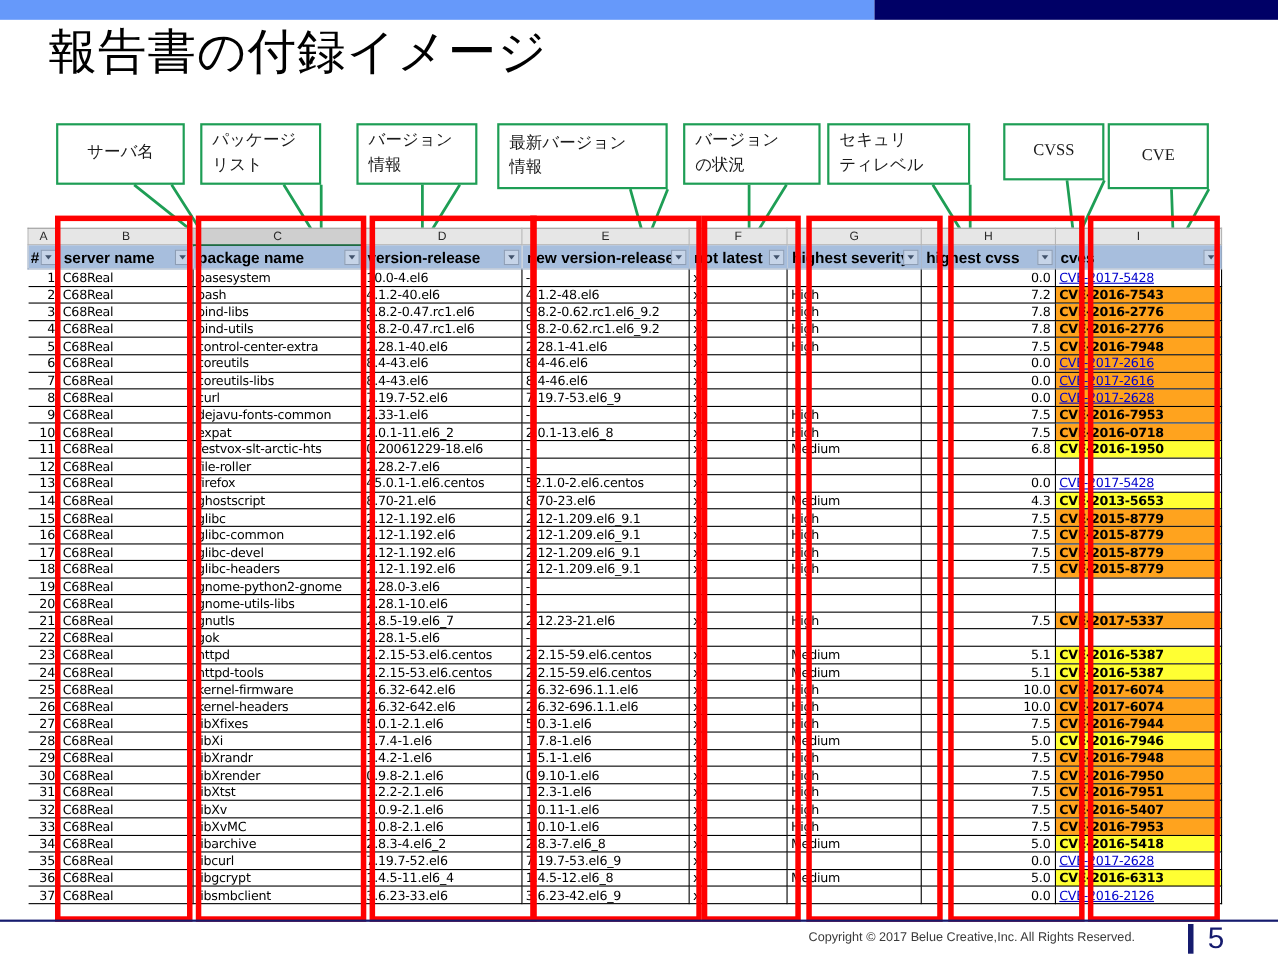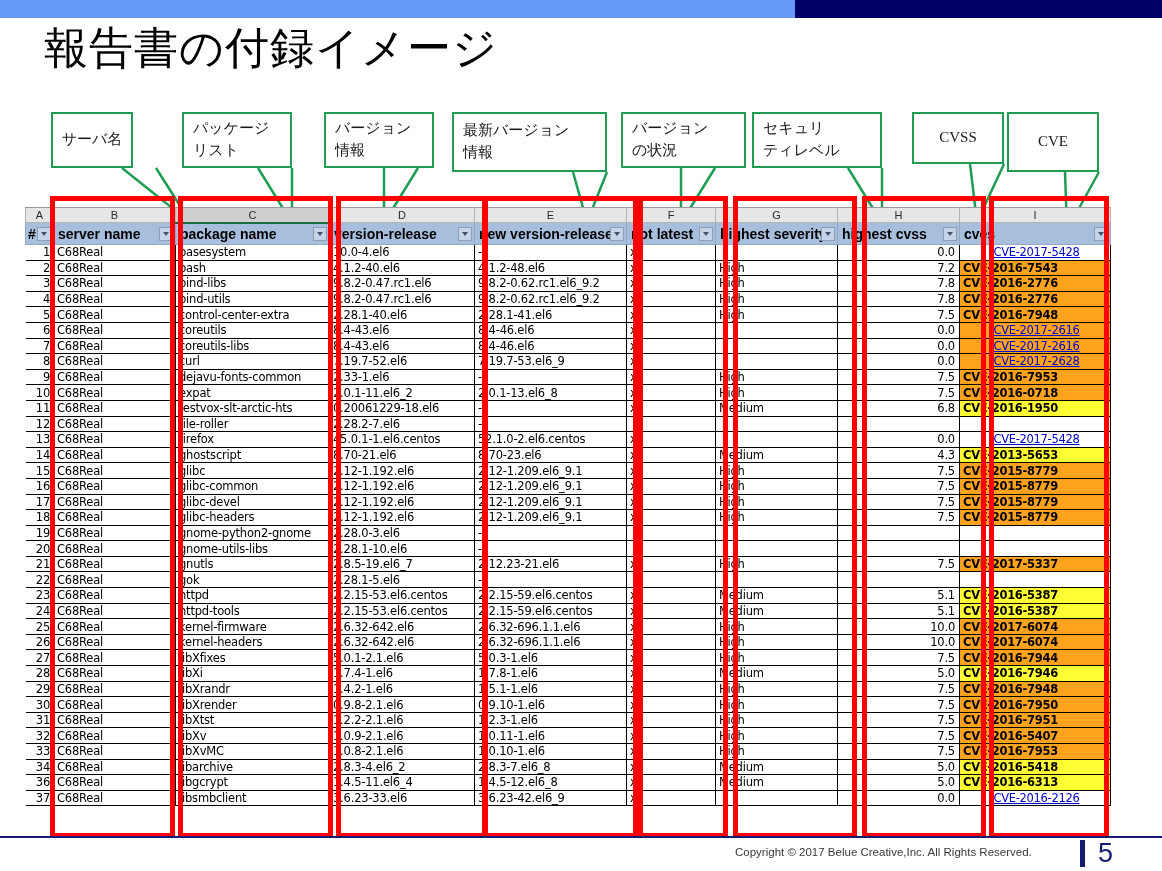--- a/index.html
+++ b/index.html
@@ -108,21 +108,21 @@
     white-space:nowrap;
     overflow:hidden;
     padding-left:3px;
     background:#ffffff;
     font-family:"DejaVu Sans", sans-serif;
     letter-spacing:-0.2px;
   }
   tr.drow td.num { text-align:right; padding-right:3px; padding-left:0; border-left:none; border-right:1px solid #000; background:#ffffff; }
   tr.drow td.r   { text-align:right; padding-right:4px;margin-top:48px; }
   tr.drow td.cve { font-weight:bold; letter-spacing:-0.3px; }
-  tr.drow td.cve.link { font-weight:normal; color:#0000cc; text-decoration:underline;text-align:center; }
+  tr.drow td.cve.link { font-weight:normal; color:#0000cc; text-decoration:underline; }
   td.bg-orange { background:#ffa31e !important; }
   td.bg-yellow { background:#ffff33 !important; }
 
   
   .redbox {
     position:absolute;
     border:5px solid #ff0000;
     pointer-events:none;
   }
 
@@ -146,21 +146,21 @@
 <body>
 
 <div id="top-banner">
   <div id="banner-light"></div>
   <div id="banner-dark"></div>
 </div>
 
 <div id="slide-title">報告書の付録イメージ</div>
 
 <div id="callouts">
-    <div class="callout" style="left: 51px; top: 112px; width: 82px; height: 56px;">
+    <div class="callout" style="left: 51px; top: 112px; width: 117px; height: 56px;">
       <div class="box">
         <div class="txt center">サーバ名</div>
       </div>
       <svg width="210" height="65">
         <path d="M 71 0 L 140 55 L 105 0" fill="none" stroke="#1e9e55" stroke-width="2.5"></path>
       </svg>
     </div>
     <div class="callout" style="left: 182px; top: 112px; width: 110px; height: 56px;">
       <div class="box">
         <div class="txt">パッケージ
@@ -646,20 +646,31 @@
           <td class="">C68Real</td>
           <td class="">libarchive</td>
           <td class="">2.8.3-4.el6_2</td>
           <td class="">2.8.3-7.el6_8</td>
           <td class="">x</td>
           <td class="">Medium</td>
           <td class="r">5.0</td>
           <td class="cve bg-yellow">CVE-2016-5418</td>
         </tr>
         <tr class="drow">
+          <td class="num">35</td>
+          <td class="">C68Real</td>
+          <td class="">libcurl</td>
+          <td class="">7.19.7-52.el6</td>
+          <td class="">7.19.7-53.el6_9</td>
+          <td class="">x</td>
+          <td class=""></td>
+          <td class="r">0.0</td>
+          <td class="cve link">CVE-2017-2628</td>
+        </tr>
+        <tr class="drow">
           <td class="num">36</td>
           <td class="">C68Real</td>
           <td class="">libgcrypt</td>
           <td class="">1.4.5-11.el6_4</td>
           <td class="">1.4.5-12.el6_8</td>
           <td class="">x</td>
           <td class="">Medium</td>
           <td class="r">5.0</td>
           <td class="cve bg-yellow">CVE-2016-6313</td>
         </tr>

